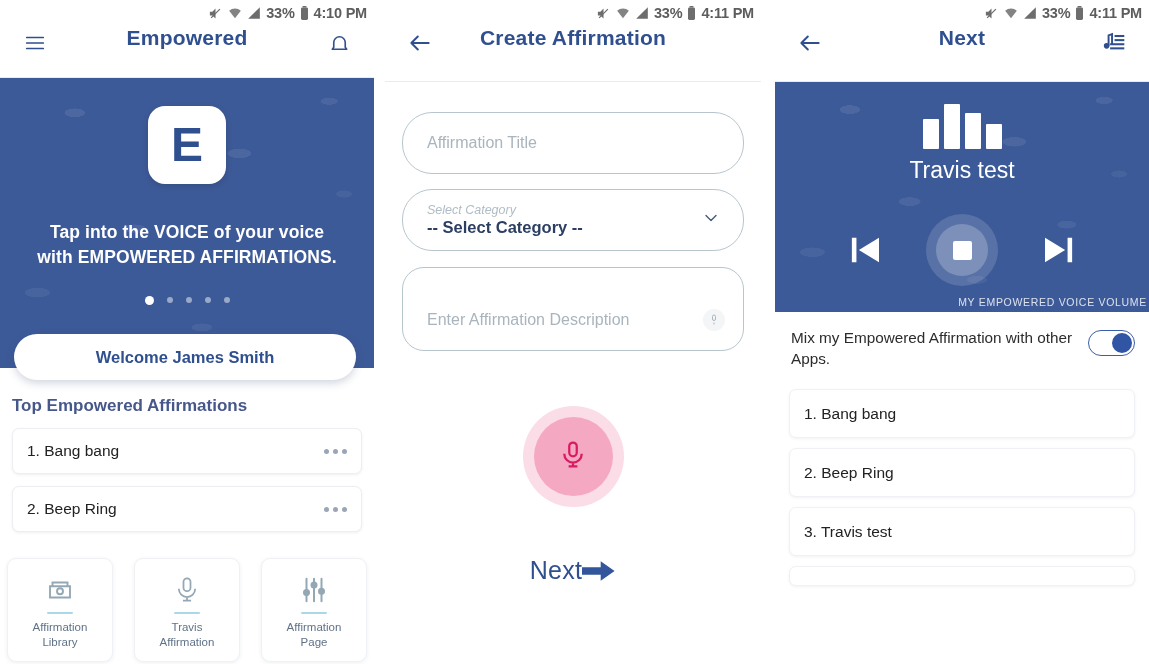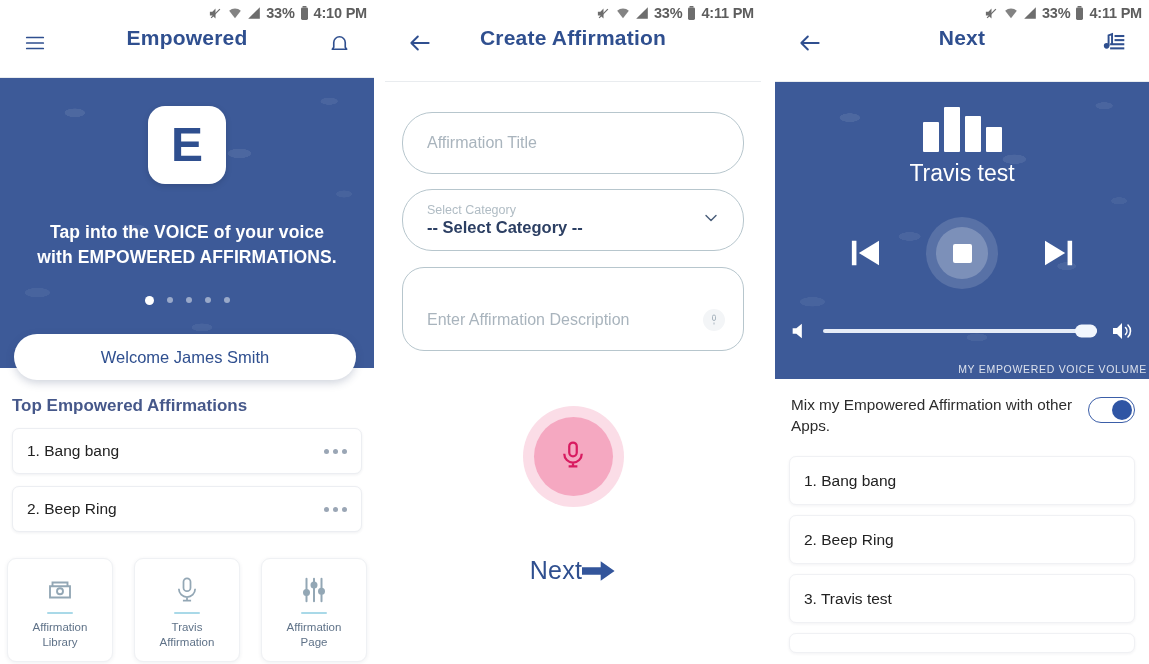--- a/index.html
+++ b/index.html
@@ -71,21 +71,21 @@
   }
   .dots { margin-top: 26px; display: flex; gap: 13px; align-items: center; z-index: 2; }
   .dot { width: 6px; height: 6px; border-radius: 50%; background: rgba(255,255,255,.48); }
   .dot.active { width: 9px; height: 9px; background: #ffffff; }
 
   .welcome-wrap { position: relative; height: 0; z-index: 5; }
   .welcome-card {
     position: absolute; left: 14px; right: 18px; top: -34px; height: 46px;
     background: #ffffff; border-radius: 26px; display: flex; align-items: center;
     justify-content: center; box-shadow: 0 3px 9px rgba(40,60,100,.22);
-    font-size: 16.5px; font-weight: normal; color: #2f4f8f; cursor: pointer;
+    font-size: 16.5px; font-weight: bold; color: #2f4f8f; cursor: pointer;
   }
 
   .section-title {
     margin: 28px 0 0 12px; font-size: 17px; font-weight: bold; color: #46588a;
   }
   .aff-list { margin-top: 12px; padding: 0 12px; display: flex; flex-direction: column; gap: 12px; }
   .aff-card {
     background: #fff; border: 1px solid #eceef2; border-radius: 7px; height: 46px;
     display: flex; align-items: center; padding: 0 14px; cursor: pointer;
     box-shadow: 0 1px 3px rgba(30,40,70,.07);
@@ -111,21 +111,21 @@
   
   .form-area { padding: 30px 17px 0; }
   .field {
     border: 1px solid #b7c6cd; border-radius: 30px; background:#fff;
     display:flex; align-items:center; cursor: text;
   }
   .field-title { height: 62px; padding: 0 24px; }
   .ph { color: #a9b4bd; font-size: 16px; }
   .field-select { margin-top: 15px; height: 62px; padding: 0 22px 0 24px; display:flex; align-items:center; }
   .sel-inner { display:flex; flex-direction:column; justify-content:center; gap:1px; flex:1; }
-  .sel-label { font-size: 12.5px; color: #b0bcc4; }
+  .sel-label { font-size: 12.5px; color: #b0bcc4; font-style: italic; }
   .sel-value { font-size: 16.5px; font-weight: bold; color:#2c3f63; }
   .chev { color:#4a5e7a; }
   .field-desc {
     margin-top: 16px; height: 84px; border-radius: 22px; align-items: center;
     padding: 21px 18px 0 24px;
   }
   .desc-mic {
     margin-left:auto; width:22px; height:22px; border-radius:50%;
     background:#f3f5f7; display:flex; align-items:center; justify-content:center; color:#aab6c0;
     cursor:pointer;
@@ -139,21 +139,21 @@
     width: 79px; height:79px; border-radius:50%; background:#f5a8c1;
     display:flex; align-items:center; justify-content:center; color:#d81b60;
   }
   .next-row {
     margin-top: 49px; display:flex; align-items:center; justify-content:center; gap:0; cursor:pointer;
   }
   .next-label { font-size: 25px; color:#2f4f8f; font-weight:500; letter-spacing:.3px;}
   .next-arrow { color:#33559b; display:flex; }
 
   
-  .hero-3 { height: 297px; padding-top: 22px; }
+  .hero-3 { height: 230px; padding-top: 22px; }
   .eq { display:flex; align-items:flex-end; gap:5px; height:48px; z-index:2; }
   .eq i { display:block; width:16px; background:#fff; border-radius:1px; }
   .track-title { margin-top: 8px; color:#fff; font-size: 23px; z-index:2; }
   .controls { margin-top: 30px; display:flex; align-items:center; justify-content:center; gap:40px; width:100%; z-index:2; }
   .ctl { color:#fff; cursor:pointer; display:flex; align-items:center; justify-content:center; }
   .stop-outer {
     width: 72px; height:72px; border-radius:50%; background:rgba(255,255,255,.14);
     display:flex; align-items:center; justify-content:center; cursor:pointer;
   }
   .stop-inner {

